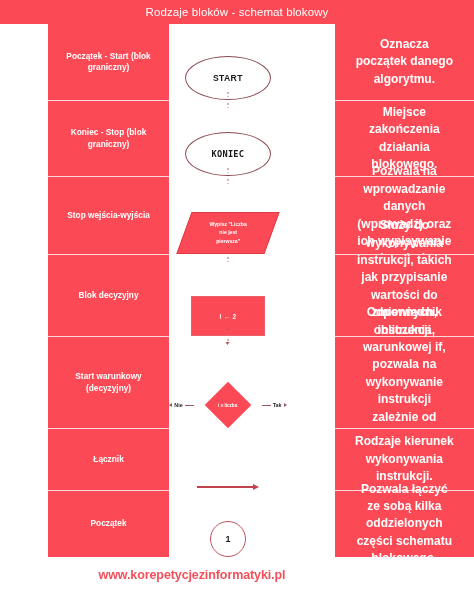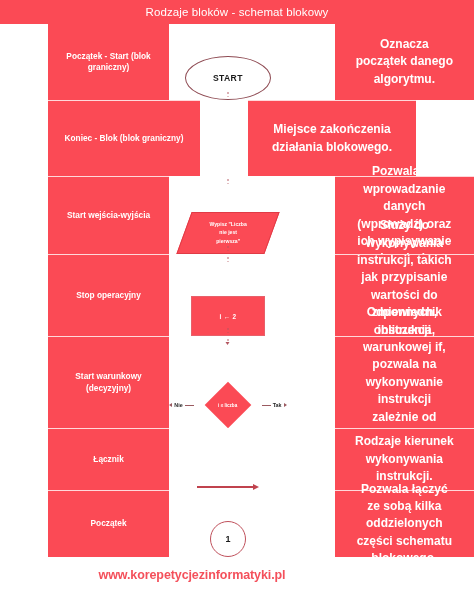--- a/index.html
+++ b/index.html
@@ -280,26 +280,39 @@
         </div>
         <div class="vconn vconn-bot">
           <span class="dot"></span>
           <span class="dot"></span>
         </div>
       </div>
       <div class="cell-right">Oznacza początek danego algorytmu.</div>
     </div>
 
     <div class="row r-stop">
-      <div class="cell-left">Koniec - Blok (blok graniczny)</div>
+      <div class="cell-left">Koniec - Stop (blok graniczny)</div>
+      <div class="cell-mid">
+        <div class="vconn vconn-top">
+          <span class="dot"></span>
+          <span class="dot"></span>
+        </div>
+        <div class="ellipse">
+          <span class="ellipse-stop-label">KONIEC</span>
+        </div>
+        <div class="vconn vconn-bot">
+          <span class="dot"></span>
+          <span class="dot"></span>
+        </div>
+      </div>
       <div class="cell-right">Miejsce zakończenia działania blokowego.</div>
     </div>
 
     <div class="row r-io">
-      <div class="cell-left">Start wejścia-wyjścia</div>
+      <div class="cell-left">Stop wejścia-wyjścia</div>
       <div class="cell-mid">
         <div class="vconn vconn-top">
           <span class="dot"></span>
           <span class="dot"></span>
         </div>
         <div class="parallelogram">
           <div class="parallelogram-inner">
             <div>Wypisz "Liczba</div>
             <div>nie jest</div>
             <div>pierwsza"</div>
@@ -307,21 +320,21 @@
         </div>
         <div class="vconn vconn-bot">
           <span class="dot"></span>
           <span class="dot"></span>
         </div>
       </div>
       <div class="cell-right">Pozwala na wprowadzanie danych (wprowadź) oraz ich wypisywanie (wypisz).</div>
     </div>
 
     <div class="row r-op">
-      <div class="cell-left">Stop operacyjny</div>
+      <div class="cell-left">Blok decyzyjny</div>
       <div class="cell-mid">
         <div class="vconn vconn-top">
           <span class="dot"></span>
           <span class="dot"></span>
         </div>
         <div class="rect-op">
           <span>i ← 2</span>
         </div>
         <div class="vconn vconn-bot">
           <span class="dot"></span>

